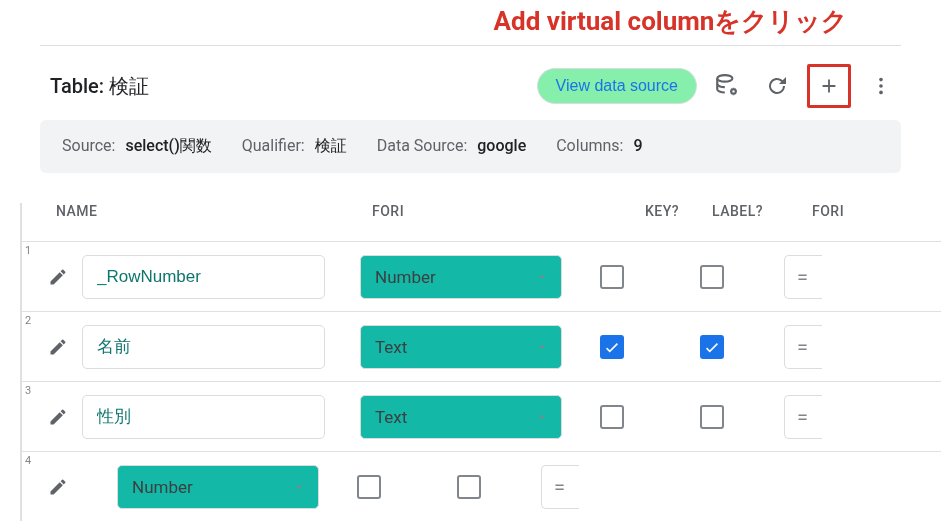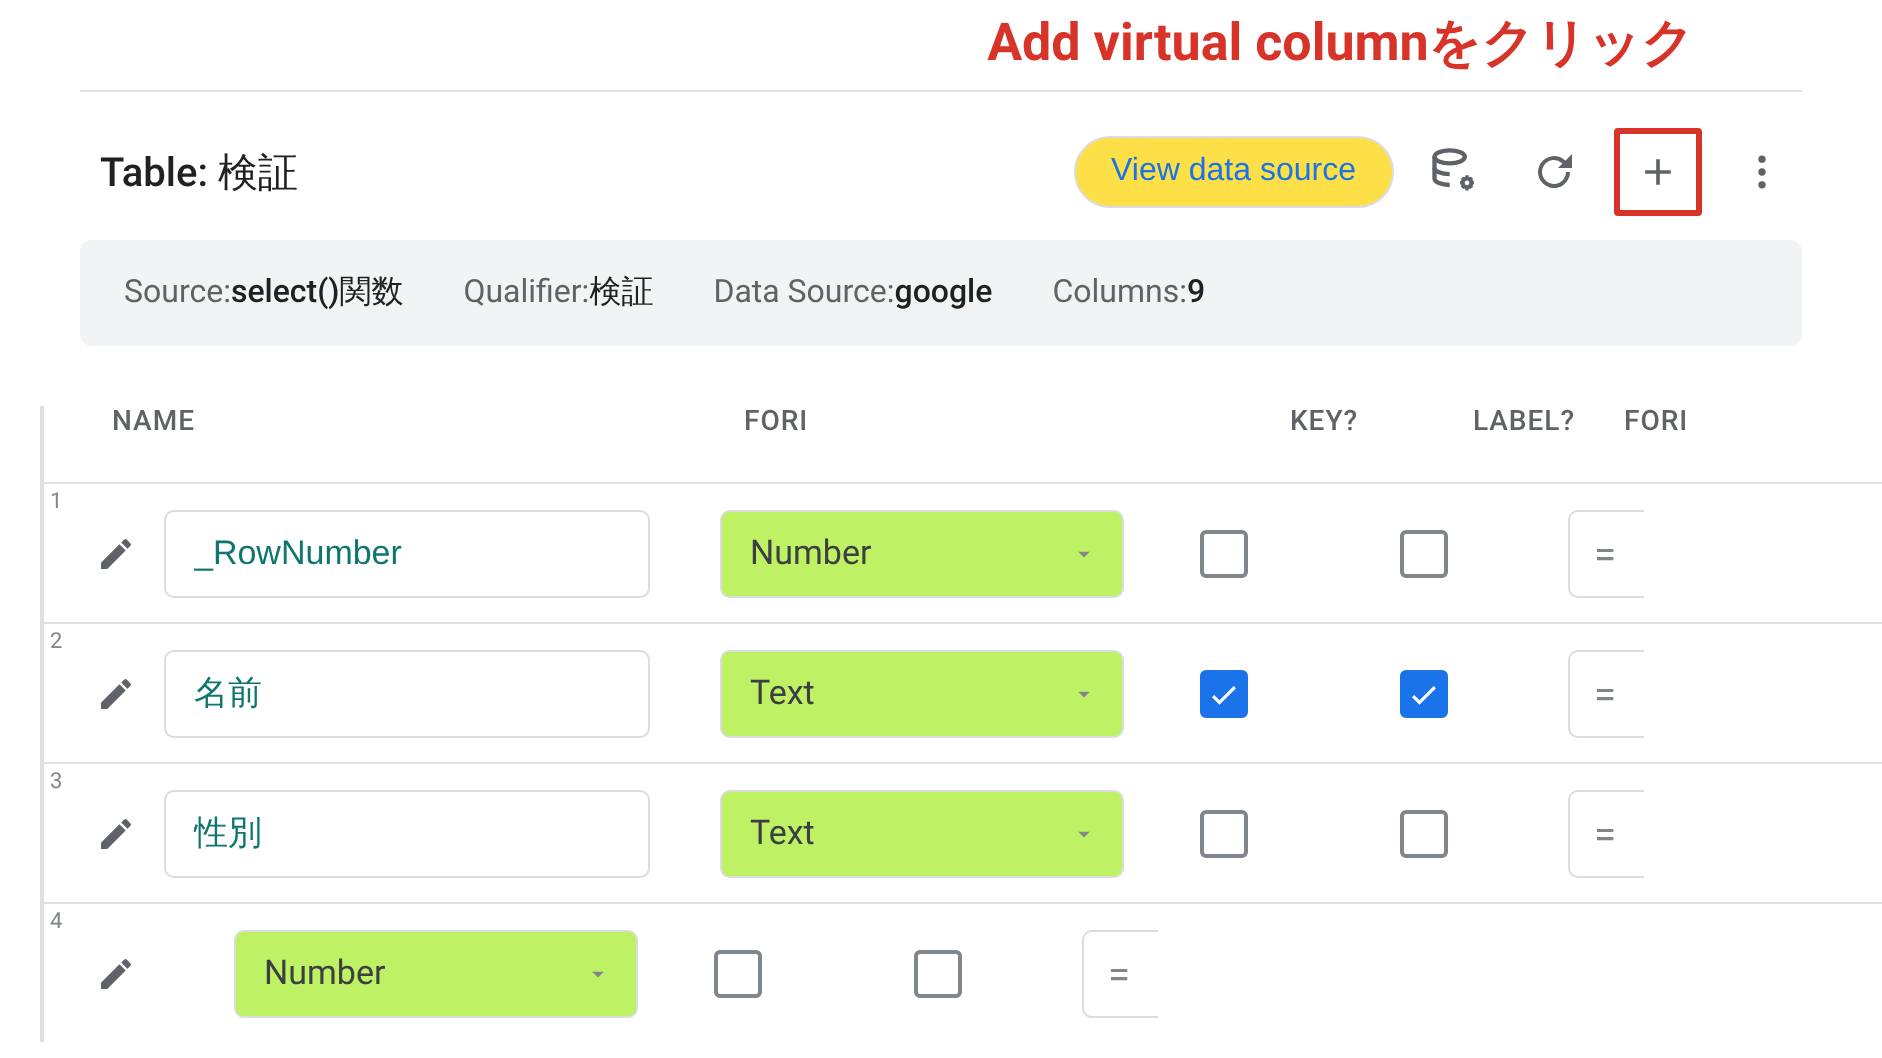--- a/index.html
+++ b/index.html
@@ -35,21 +35,21 @@
     }
     .table-title .lbl { font-weight: 500; }
     .table-title .val { font-weight: 400; }
     .btn-pill {
       border: 1px solid #dadce0;
       border-radius: 22px;
       padding: 8px 18px;
       color: #1a73e8;
       font-weight: 500;
       font-size: 16px;
-      background: #fde047;
+      background: #86efac;
       cursor: pointer;
     }
     .iconbtn {
       width: 40px; height: 40px;
       border: none; background: none;
       display: flex; align-items: center; justify-content: center;
       cursor: pointer;
       color: #5f6368;
       border-radius: 50%;
     }
@@ -63,39 +63,39 @@
     .metabar {
       background: #f1f3f4;
       margin: 0 40px;
       border-radius: 6px;
       padding: 16px 22px;
       display: flex;
       gap: 30px;
       font-size: 16px;
       color: #5f6368;
     }
-    .metabar .pair { display: flex; gap: 0; }
+    .metabar .pair { display: flex; gap: 10px; }
     .metabar .v { color: #202124; font-weight: 500; }
     .colbody {
       margin: 30px 0 0 20px;
       border-left: 2px solid #e0e0e0;
       overflow: hidden;
     }
     .colheaders {
       display: flex;
       padding: 0 0 22px 10px;
       color: #5f6368;
       font-size: 14px;
       letter-spacing: .5px;
       font-weight: 500;
     }
     .hc-name { width: 340px; padding-left: 24px;}
     .hc-type { width: 240px; }
     .hc-key { width: 100px; text-align: center; }
-    .hc-label { width: 100px; text-align: center; }
+    .hc-label { width: 100px; }
     .hc-form { width: 60px; }
     .row {
       display: flex;
       align-items: center;
       border-top: 1px solid #e0e0e0;
       height: 70px;
       position: relative;
     }
     .row-num {
       width: 12px;
@@ -120,21 +120,21 @@
       font-size: 17px;
       color: #0f766e;
       background: #fff;
     }
     .cell-gap { width: 35px; }
     .type-select {
       width: 202px;
       height: 44px;
       border: 1px solid #dadce0;
       border-radius: 5px;
-      background: #bef264;
+      background: #14b8a6;
       display: flex;
       align-items: center;
       justify-content: space-between;
       padding: 0 12px 0 14px;
       font-size: 17px;
       color: #3c4043;
       cursor: pointer;
     }
     .chev { color: #80868b; }
     .cb-cell {

